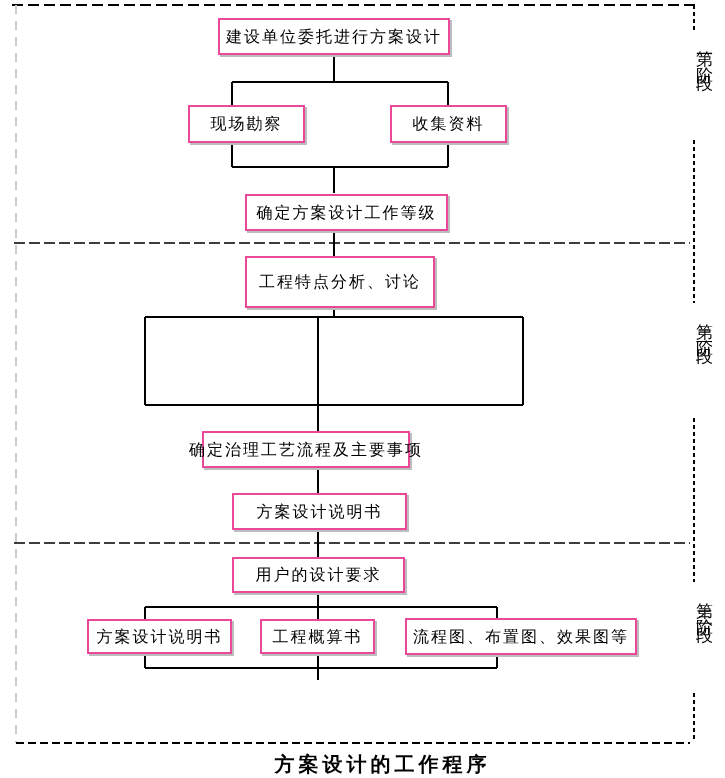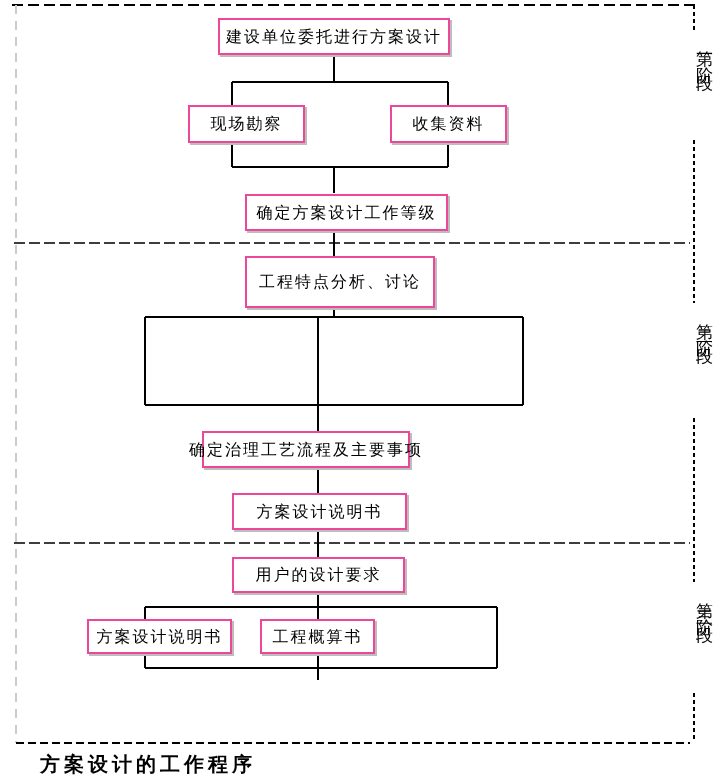--- a/index.html
+++ b/index.html
@@ -36,20 +36,21 @@
     font-size: 17px;
     letter-spacing: 8px;
     line-height: 22px;
     background: #ffffff;
   }
   .caption {
     position: absolute;
     top: 751px;
     left: 40px;
     right: 0;
+    text-align: center;
     font-size: 20px;
     letter-spacing: 4px;
     font-weight: 600;
   }
 </style>
 </head>
 <body>
 
 <div id="screen">
 
@@ -75,20 +76,21 @@
   <div class="node" style="left:188px; top:105px; width:117px; height:38px">现场勘察</div>
   <div class="node" style="left:245px; top:194px; width:203px; height:37px">确定方案设计工作等级</div>
 
   <div class="node" style="left:245px; top:256px; width:190px; height:52px">工程特点分析、讨论</div>
   <div class="node" style="left:202px; top:431px; width:208px; height:37px">确定治理工艺流程及主要事项</div>
   <div class="node" style="left:232px; top:493px; width:175px; height:37px">方案设计说明书</div>
 
   <div class="node" style="left:232px; top:557px; width:173px; height:36px">用户的设计要求</div>
   <div class="node" style="left:87px;  top:619px; width:145px; height:35px">方案设计说明书</div>
   <div class="node" style="left:260px; top:619px; width:115px; height:35px">工程概算书</div>
+  <div class="node" style="left:405px; top:618px; width:232px; height:37px">流程图、布置图、效果图等</div>
 
   <div class="stage-label" style="top:37px">第一阶段</div>
   <div class="stage-label" style="top:310px">第二阶段</div>
   <div class="stage-label" style="top:589px">第三阶段</div>
 
   <div class="caption">方案设计的工作程序</div>
 
 </div>
 
 </body></html>

